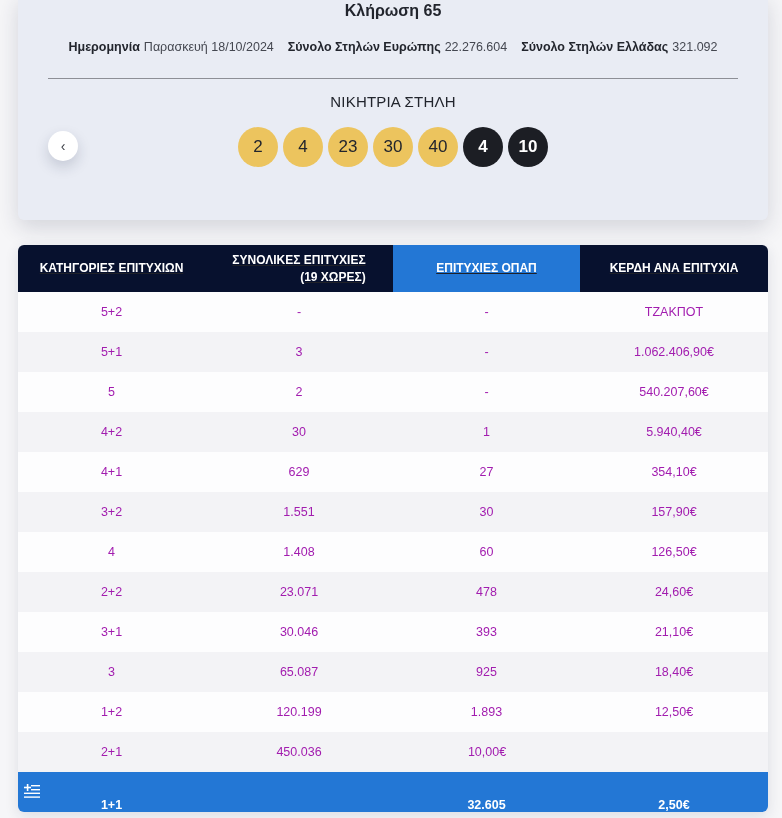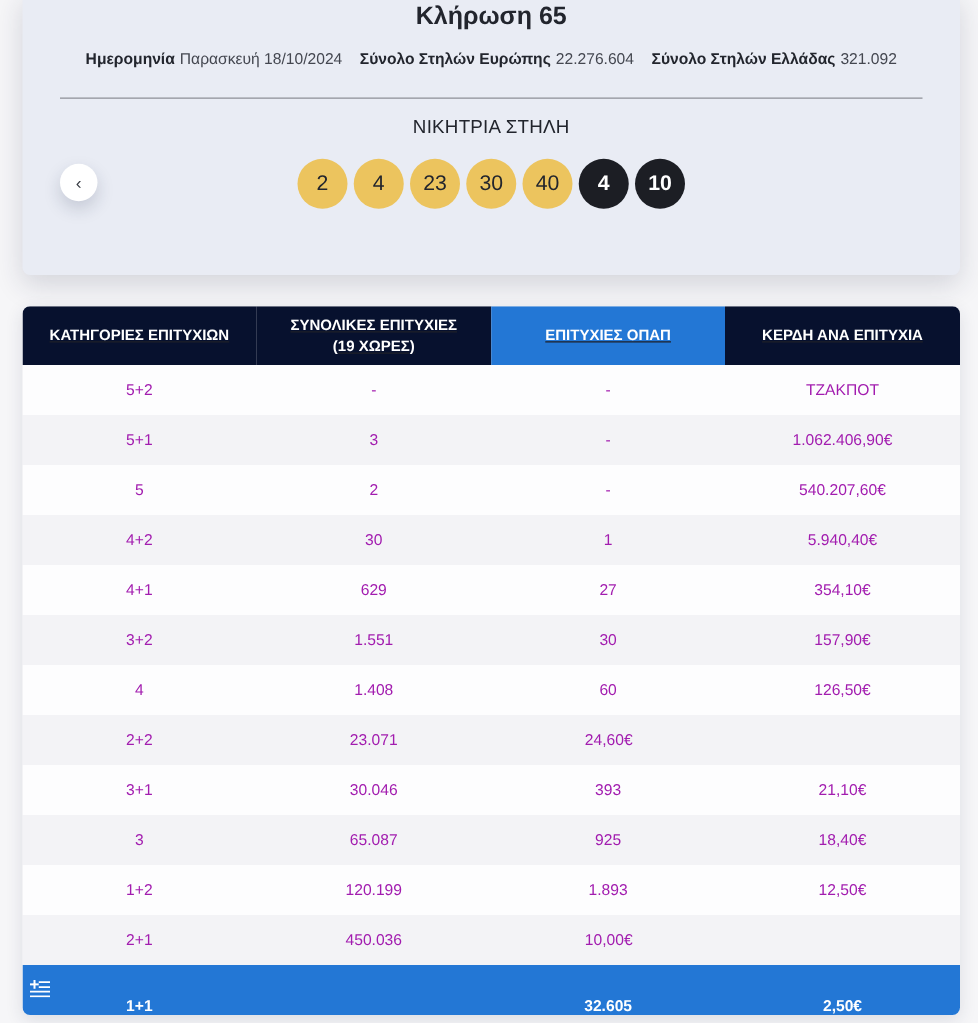--- a/index.html
+++ b/index.html
@@ -10,21 +10,21 @@
       color: #1f2128;
     }
     .draw-card {
       position: absolute; left: 18px; top: -6px; width: 750px; height: 226px;
       background: #e9ecf4;
       border-radius: 0 0 6px 6px;
       box-shadow: 0 8px 22px rgba(30,40,70,0.16);
     }
     .draw-title {
       position: absolute; left: 0; right: 0; top: 8px;
-      text-align: center; font-size: 20px; font-weight: bold; color: #22252d;
+      text-align: center; font-size: 16px; font-weight: bold; color: #22252d;
     }
     .meta-row {
       position: absolute; left: 0; right: 0; top: 46px;
       display: flex; justify-content: center; gap: 14px;
       font-size: 12.5px; color: #22252d;
     }
     .meta-item b { font-weight: bold; }
     .meta-item .val { color: #444750; font-weight: normal; margin-left: 4px; }
     .divider {
       position: absolute; left: 30px; right: 30px; top: 84px;
@@ -59,21 +59,21 @@
       border-radius: 6px; overflow: hidden;
       box-shadow: 0 4px 14px rgba(30,40,70,0.12);
     }
     .thead { display: flex; height: 47px; text-decoration: underline; }
     .th {
       display: flex; align-items: center; justify-content: center;
       text-align: center; font-size: 12px; font-weight: bold; color: #ffffff;
       background: #07112e; line-height: 1.35;
     }
     .th.opap { background: #2377d5; }
-    .c1 { width: 187px; } .c2 { width: 188px; } .c3 { width: 187px; } .c4 { width: 188px; }
+    .c1 { width: 187px; } .c2 { width: 188px; text-align: right; } .c3 { width: 187px; } .c4 { width: 188px; }
     .row { display: flex; height: 40px; }
     .row .td {
       display: flex; align-items: center; justify-content: center;
       font-size: 12.5px; color: #a21caf;
     }
     .row.odd { background: #fdfdfe; }
     .row.even { background: #f3f3f6; }
     .row.highlight { background: #2377d5; position: relative; }
     .row.highlight .td { color: #ffffff; font-weight: bold; margin-top: 26px; }
     .flag-icon {
@@ -165,20 +165,21 @@
   </div>
   <div class="row odd">
     <div class="td c1">4</div>
     <div class="td c2">1.408</div>
     <div class="td c3">60</div>
     <div class="td c4">126,50€</div>
   </div>
   <div class="row even">
     <div class="td c1">2+2</div>
     <div class="td c2">23.071</div>
+    <div class="td c3">478</div>
     <div class="td c4">24,60€</div>
   </div>
   <div class="row odd">
     <div class="td c1">3+1</div>
     <div class="td c2">30.046</div>
     <div class="td c3">393</div>
     <div class="td c4">21,10€</div>
   </div>
   <div class="row even">
     <div class="td c1">3</div>

